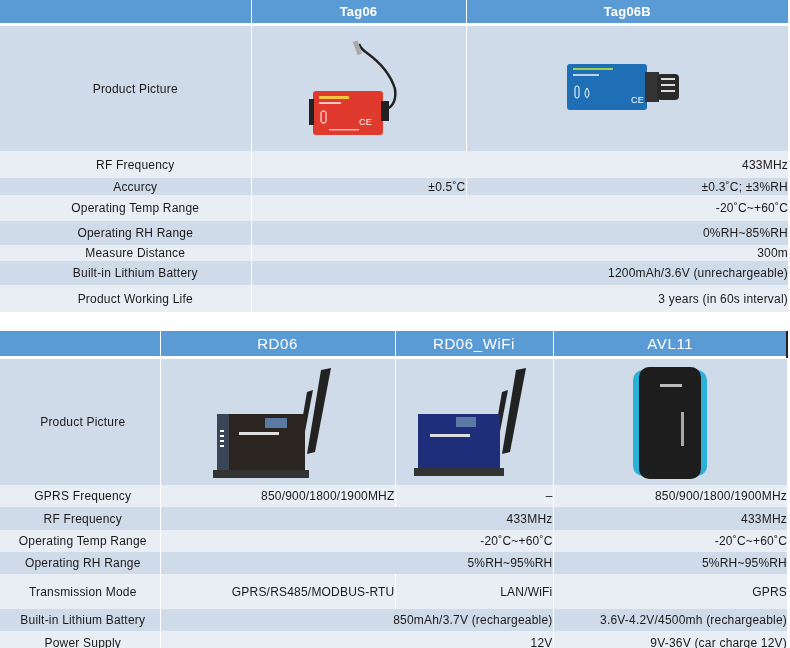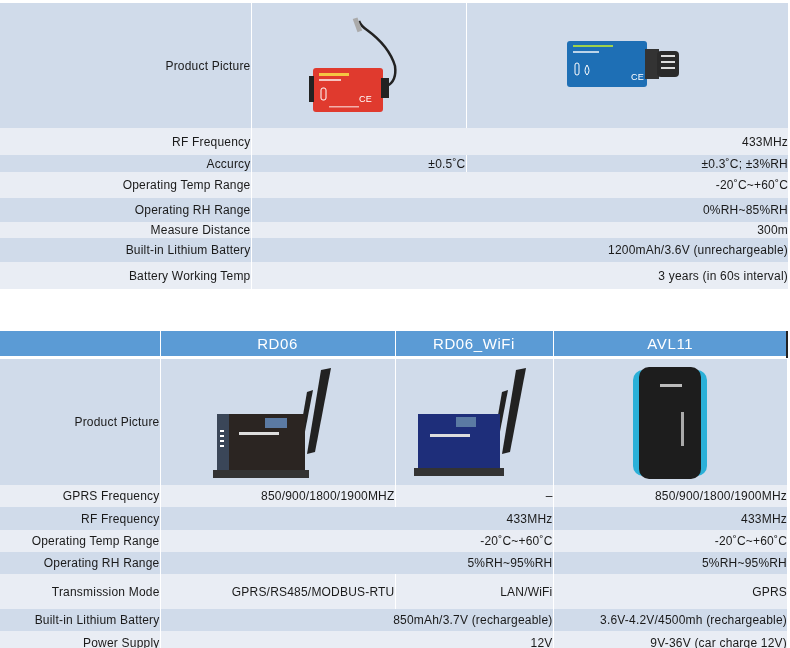--- a/index.html
+++ b/index.html
@@ -4,21 +4,21 @@
 <style>
   html, body { margin: 0; padding: 0; background: #ffffff; }
   body { width: 790px; height: 648px; position: relative; overflow: hidden;
          font-family: "Liberation Sans", "DejaVu Sans", sans-serif; color: #1a1a1a; }
   .tbl { position: absolute; left: 0; border-collapse: collapse; table-layout: fixed; }
   .tbl td { padding: 0; font-size: 12px; letter-spacing: 0.2px; }
   .hdr td { background: #5b9bd5; color: #ffffff; text-align: center; font-weight: bold; }
   .sep td { height: 3px; background: #ffffff; padding: 0; }
   .dark td { background: #d0dbea; }
   .light td { background: #e9edf4; }
-  .lbl { text-align: right; padding-left: 20px !important; }
+  .lbl { text-align: center; padding-left: 20px !important; }
   .t2 .lbl { padding-left: 6px !important; }
   .val { text-align: right; }
   .bl { border-left: 1px solid #ffffff; }
   #t1 { top: 0; width: 788px; }
   #t2 { top: 331px; width: 787px; }
   #t2 .hdr td { font-weight: normal; font-size: 15px; letter-spacing: 0.6px; }
   #t1 .hdr td { font-size: 13px; }
   .pic { position: relative; }
   .pic svg { display: block; margin: 0 auto; }
   .edge { position: absolute; left: 786px; top: 331px; width: 2px; height: 27px; background: #222; }
@@ -26,20 +26,25 @@
 </head>
 <body>
 
 <table class="tbl" id="t1">
   <colgroup>
       <col style="width:251px">
       <col style="width:215px">
       <col style="width:322px">
     </colgroup>
   <tbody>
+      <tr class="hdr" style="height:23px">
+    <td></td>
+    <td class="bl">Tag06</td>
+    <td class="bl">Tag06B</td>
+  </tr>
   <tr class="sep">
         <td colspan="3"></td>
       </tr>
   <tr class="dark" style="height:125px">
     <td class="lbl">Product Picture</td>
     <td class="bl pic">
       <svg width="120" height="100" viewBox="0 0 120 100">
         <path d="M60 5 Q62 10 68 14 Q90 30 96 50 Q98 65 88 70" stroke="#222" stroke-width="2.5" fill="none"></path>
         <rect x="56" y="2" width="5" height="14" fill="#aaa" transform="rotate(-20 58 9)"></rect>
         <rect x="14" y="52" width="70" height="44" rx="3" fill="#e03a2e"></rect>
@@ -87,21 +92,21 @@
   </tr>
   <tr class="light" style="height:16px">
     <td class="lbl">Measure Distance</td>
     <td class="bl val" colspan="2">300m</td>
   </tr>
   <tr class="dark" style="height:24px">
     <td class="lbl">Built-in Lithium Battery</td>
     <td class="bl val" colspan="2">1200mAh/3.6V (unrechargeable)</td>
   </tr>
   <tr class="light" style="height:27px">
-    <td class="lbl">Battery Working Temp</td>
+    <td class="lbl">Product Working Life</td>
     <td class="bl val" colspan="2">3 years (in 60s interval)</td>
   </tr>
 </tbody>
   </table>
 
 <table class="tbl t2" id="t2">
   <colgroup>
       <col style="width:160px">
       <col style="width:235px">
       <col style="width:158px">

